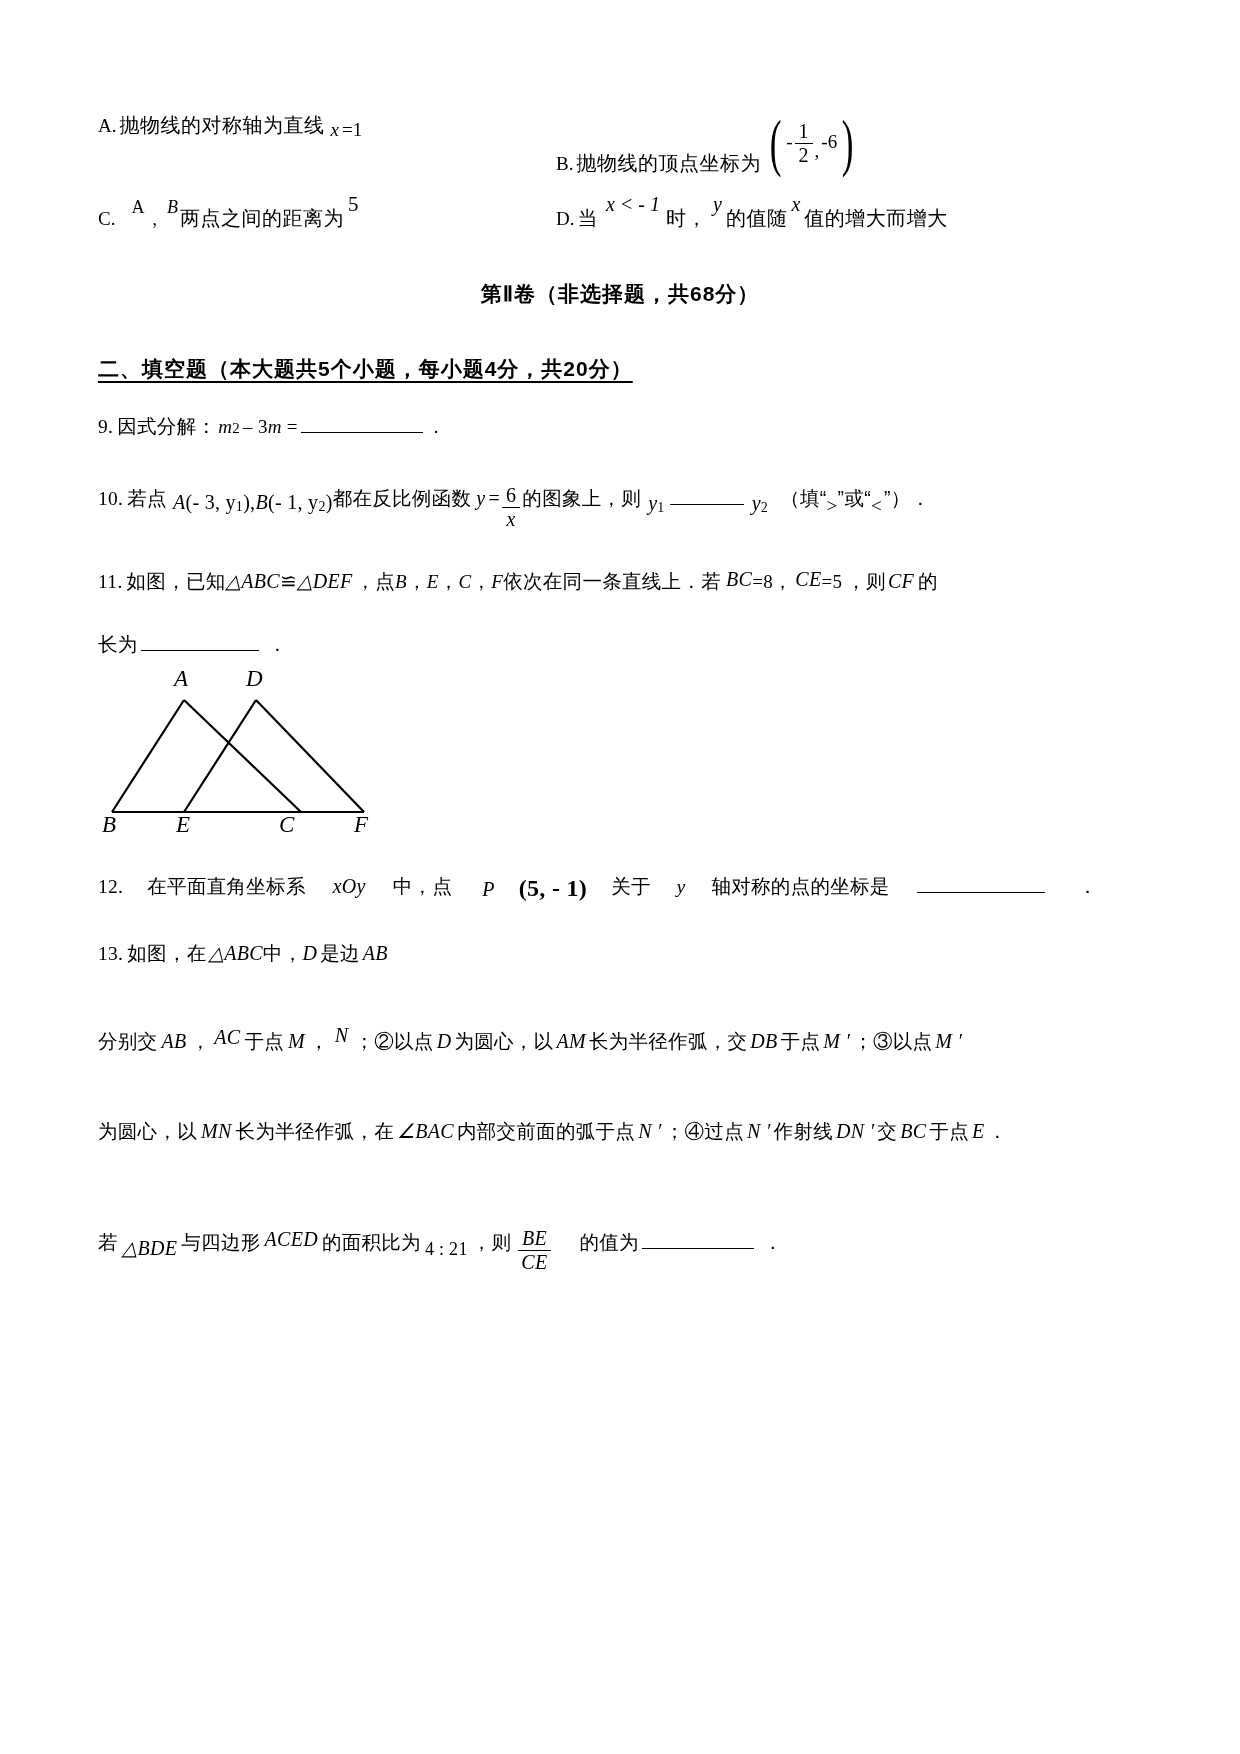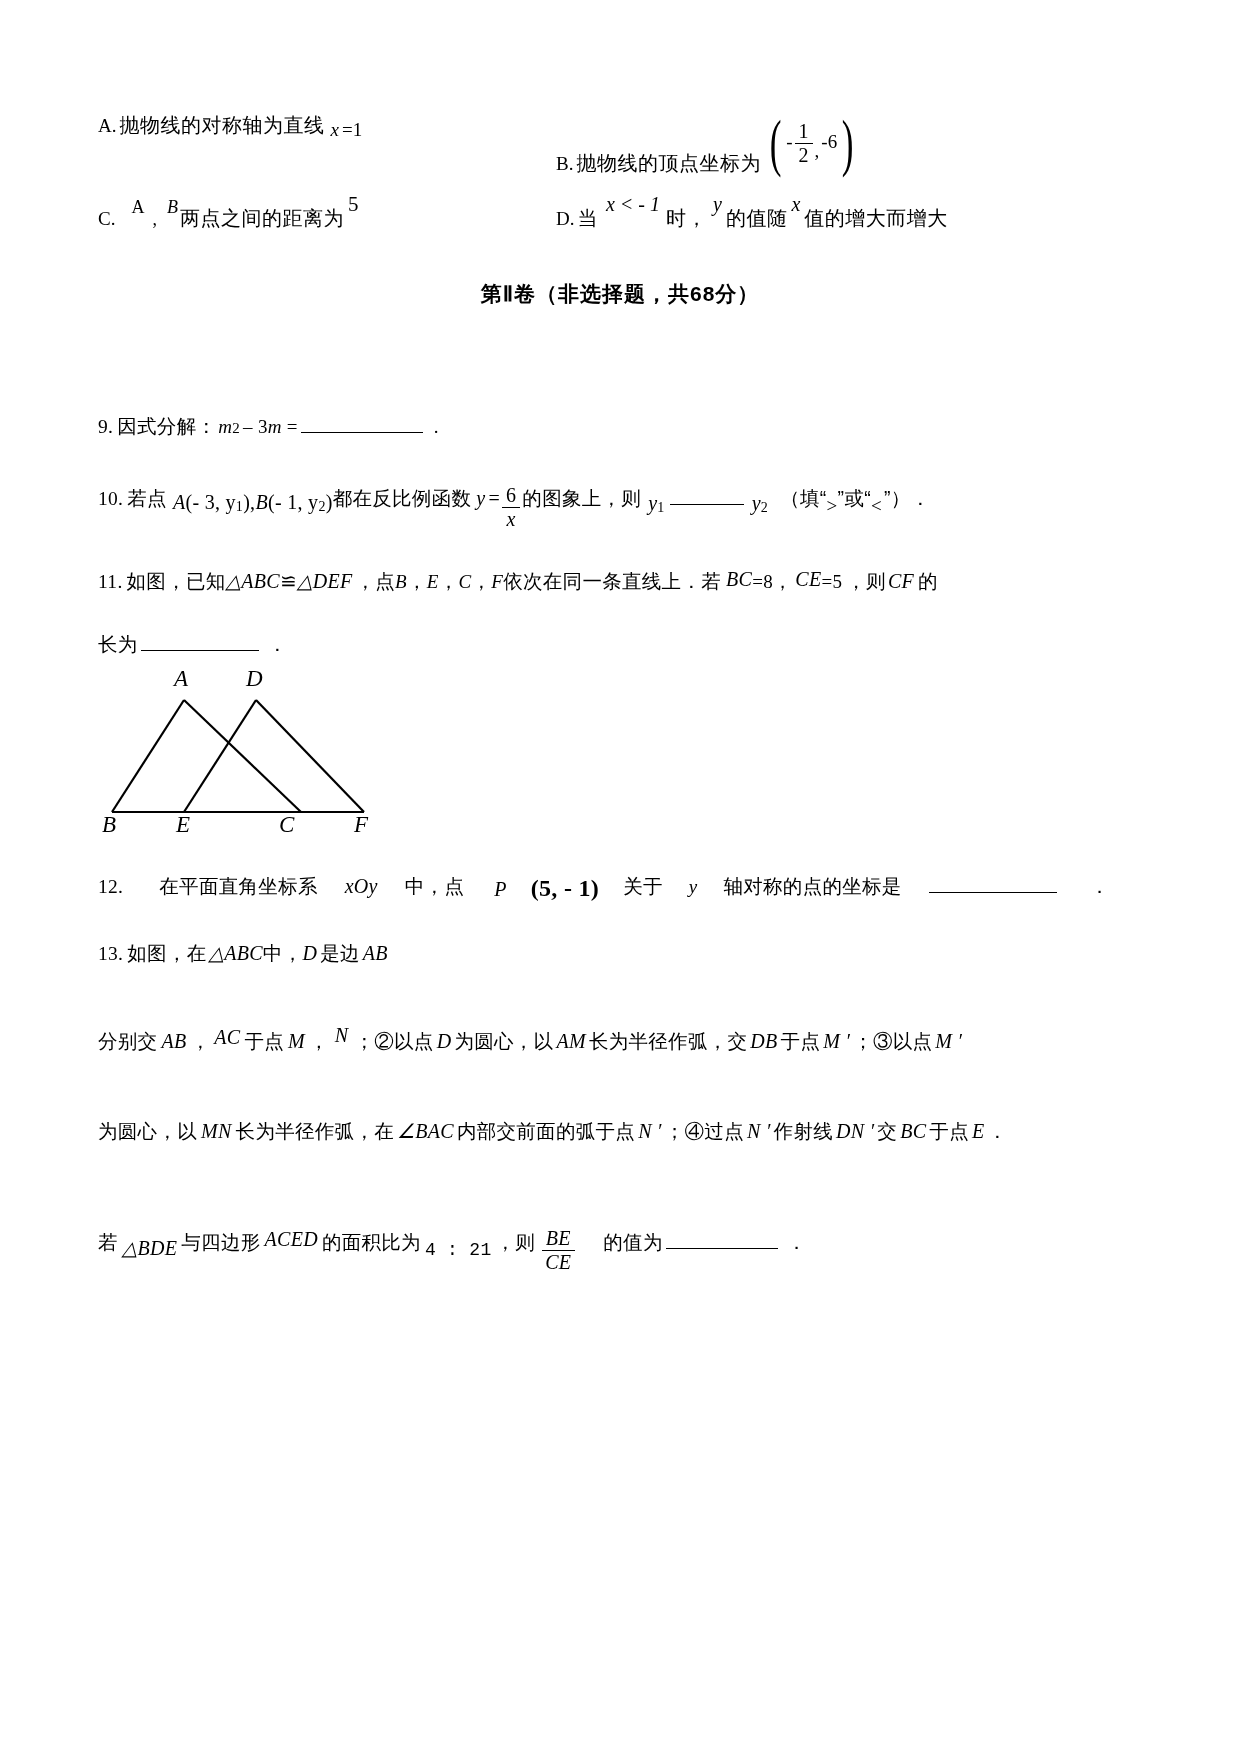--- a/index.html
+++ b/index.html
@@ -100,20 +100,21 @@
     <span class="mi" style="font-size:20px; margin-left:8px; position:relative; top:-14px;">x &lt; - 1</span>
     <span class="opt-text" style="margin-left:6px;">时，</span>
     <span class="mi" style="font-size:20px; margin-left:6px; position:relative; top:-14px;">y</span>
     <span class="opt-text" style="margin-left:4px;">的值随</span>
     <span class="mi" style="font-size:20px; margin-left:4px; position:relative; top:-14px;">x</span>
     <span class="opt-text" style="margin-left:4px;">值的增大而增大</span>
   </div>
 
   <div class="sechead" style="left:0; top:280px; width:1240px; text-align:center;">第Ⅱ卷（非选择题，共68分）</div>
 
+  <div class="sechead sechead-ul" style="left:98px; top:355px;">二、填空题（本大题共5个小题，每小题4分，共20分）</div>
 
   <div class="q" style="left:98px; top:412px;">
     <span class="qnum">9.</span>
     <span style="margin-left:4px;">因式分解：</span>
     <span class="mi" style="font-size:19px; margin-left:2px;">m</span>
     <span class="mn sup">2</span>
     <span class="mn" style="font-size:19px; margin-left:3px;">– 3</span>
     <span class="mi" style="font-size:19px;">m</span>
     <span class="mn" style="font-size:19px; margin-left:5px;">=</span>
     <span class="blank" style="width:122px;"></span>
@@ -195,21 +196,21 @@
     <span class="tri-label" style="left:78px; top:-6px;">A</span>
     <span class="tri-label" style="left:150px; top:-6px;">D</span>
     <span class="tri-label" style="left:6px; top:140px;">B</span>
     <span class="tri-label" style="left:80px; top:140px;">E</span>
     <span class="tri-label" style="left:183px; top:140px;">C</span>
     <span class="tri-label" style="left:258px; top:140px;">F</span>
   </div>
 
   <div class="q" style="left:98px; top:872px;gap:24px;">
     <span class="qnum">12.</span>
-    <span style="margin-left:12px;">在平面直角坐标系</span>
+    <span style="margin-left:0;">在平面直角坐标系</span>
     <span class="mi" style="font-size:20px; margin:0 3px;">xOy</span>
     <span>中，点</span>
     <span class="mi" style="font-size:20px; margin-left:6px; position:relative; top:3px;">P</span>
     <span class="mn" style="font-size:24px; position:relative; top:3px;font-weight:bold;">(5, - 1)</span>
     <span>关于</span>
     <span class="mi" style="font-size:19px; margin:0 2px;">y</span>
     <span>轴对称的点的坐标是</span>
     <span class="blank" style="width:128px;"></span>
     <span style="margin-left:6px;">．</span>
   </div>
@@ -262,21 +263,21 @@
     <span class="mi" style="font-size:20px; margin:0 3px;">E</span>
     <span>．</span>
   </div>
 
   <div class="q" style="left:98px; top:1228px;">
     <span>若</span>
     <span class="mi" style="font-size:20px; margin:0 4px; position:relative; top:6px;">△BDE</span>
     <span>与四边形</span>
     <span class="mi" style="font-size:20px; margin:0 4px; position:relative; top:-3px;">ACED</span>
     <span>的面积比为</span>
-    <span class="mn" style="font-size:18px; margin:0 4px; position:relative; top:6px;font-family:Liberation Mono, monospace;">4 : 21</span>
+    <span class="mn" style="font-size:18px; margin:0 4px; position:relative; top:6px;">4 : 21</span>
     <span>，则</span>
     <span class="frac mi" style="font-size:20px; position:relative; top:-4px; margin-left:6px;">
       <span class="num">BE</span>
       <span class="den">CE</span>
     </span>
     <span style="margin-left:4px;padding-left:22px;">的值为</span>
     <span class="blank" style="width:112px;"></span>
     <span style="margin-left:6px;">．</span>
   </div>
 

